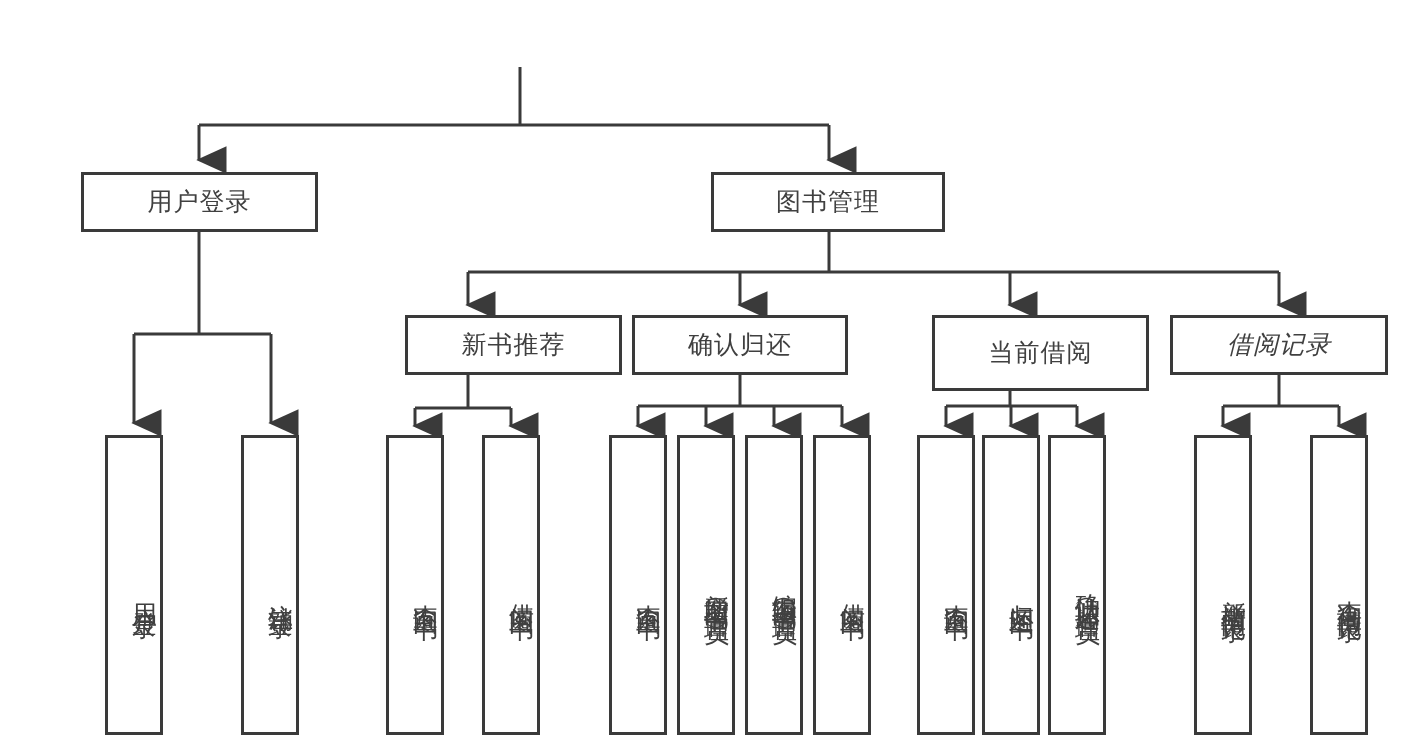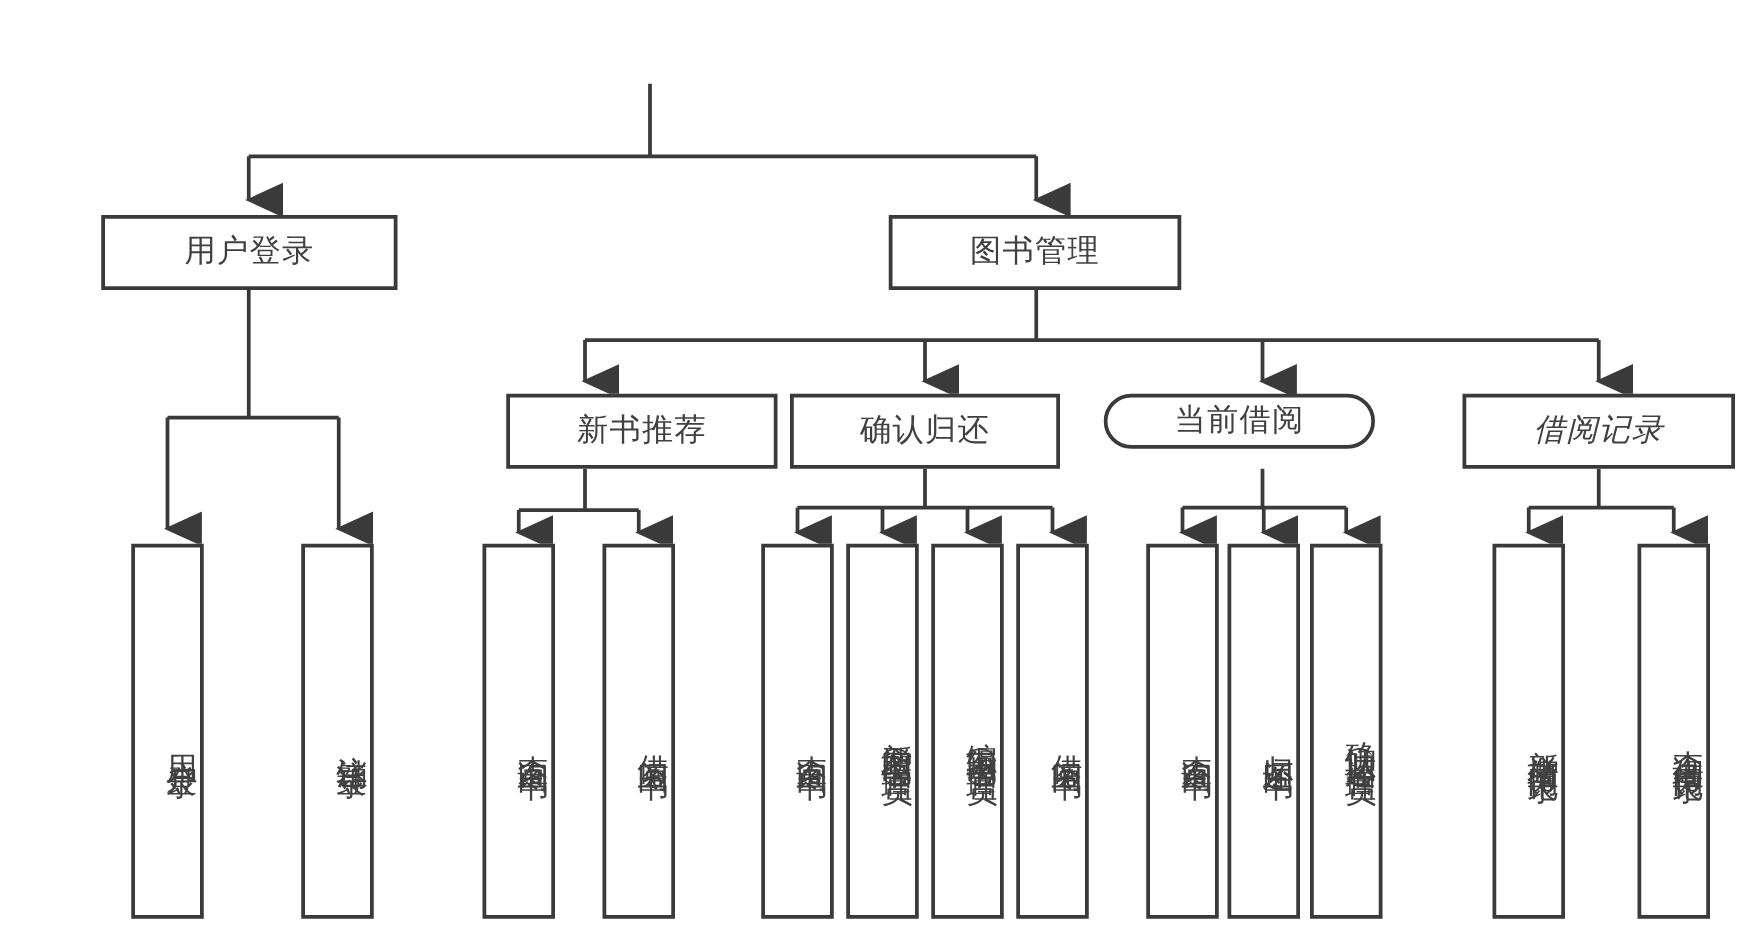--- a/index.html
+++ b/index.html
@@ -130,21 +130,21 @@
   <div class="node h" style="left:711px; top:172px; width:234px; height:60px;">
     <span>图书管理</span>
   </div>
 
   <div class="node h" style="left:360px; top:315px; width:217px; height:60px;margin-left:45px;">
     <span>新书推荐</span>
   </div>
   <div class="node h" style="left:632px; top:315px; width:216px; height:60px;">
     <span>确认归还</span>
   </div>
-  <div class="node h" style="left:883px; top:315px; width:217px; height:44px;border-radius:22px;">
+  <div class="node h" style="left:932px; top:315px; width:217px; height:76px;">
     <span>当前借阅</span>
   </div>
   <div class="node h" style="left:1170px; top:315px; width:218px; height:60px;font-style:italic;">
     <span>借阅记录</span>
   </div>
 
   <div class="node v" style="left:105px; top:435px; width:58px; height:300px;">
     <span class="vtext">用户登录</span>
   </div>
   <div class="node v" style="left:241px; top:435px; width:58px; height:300px;">

